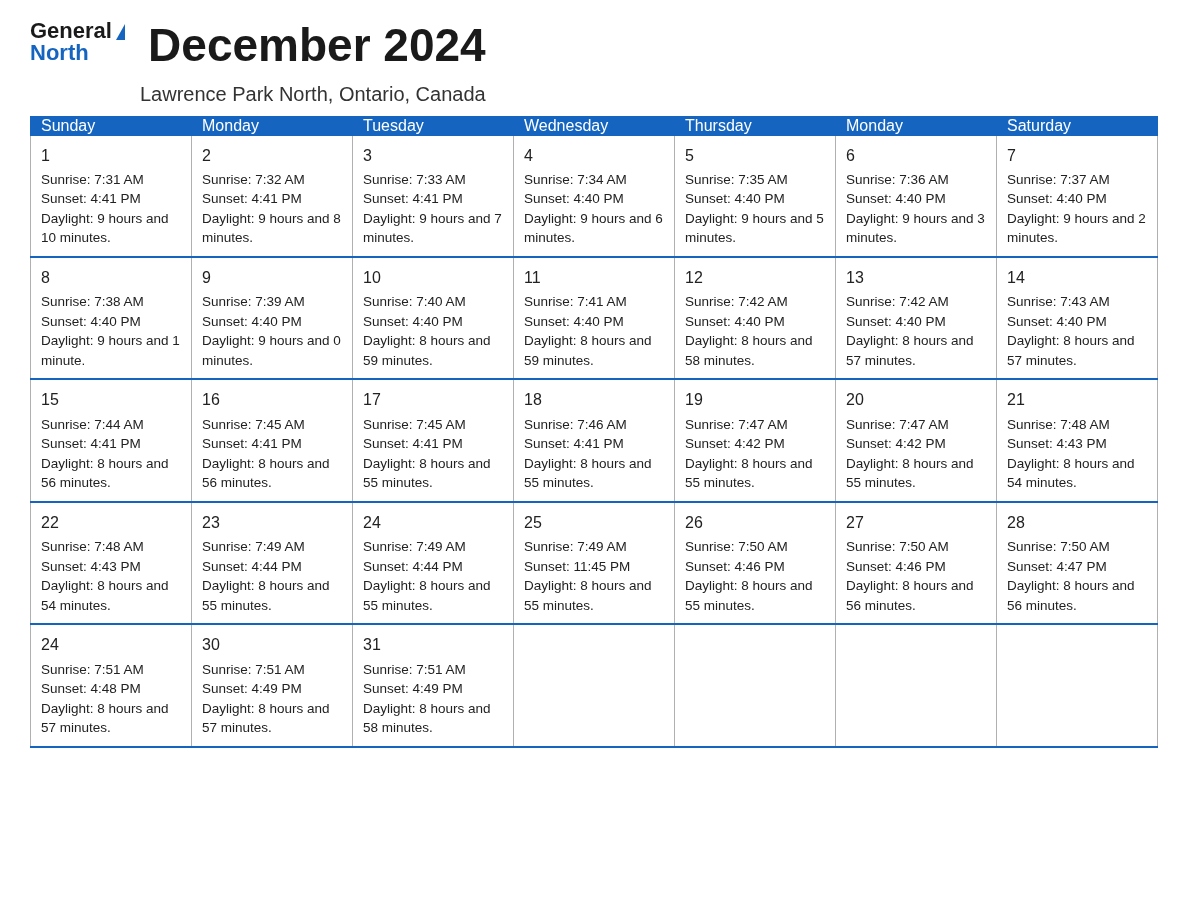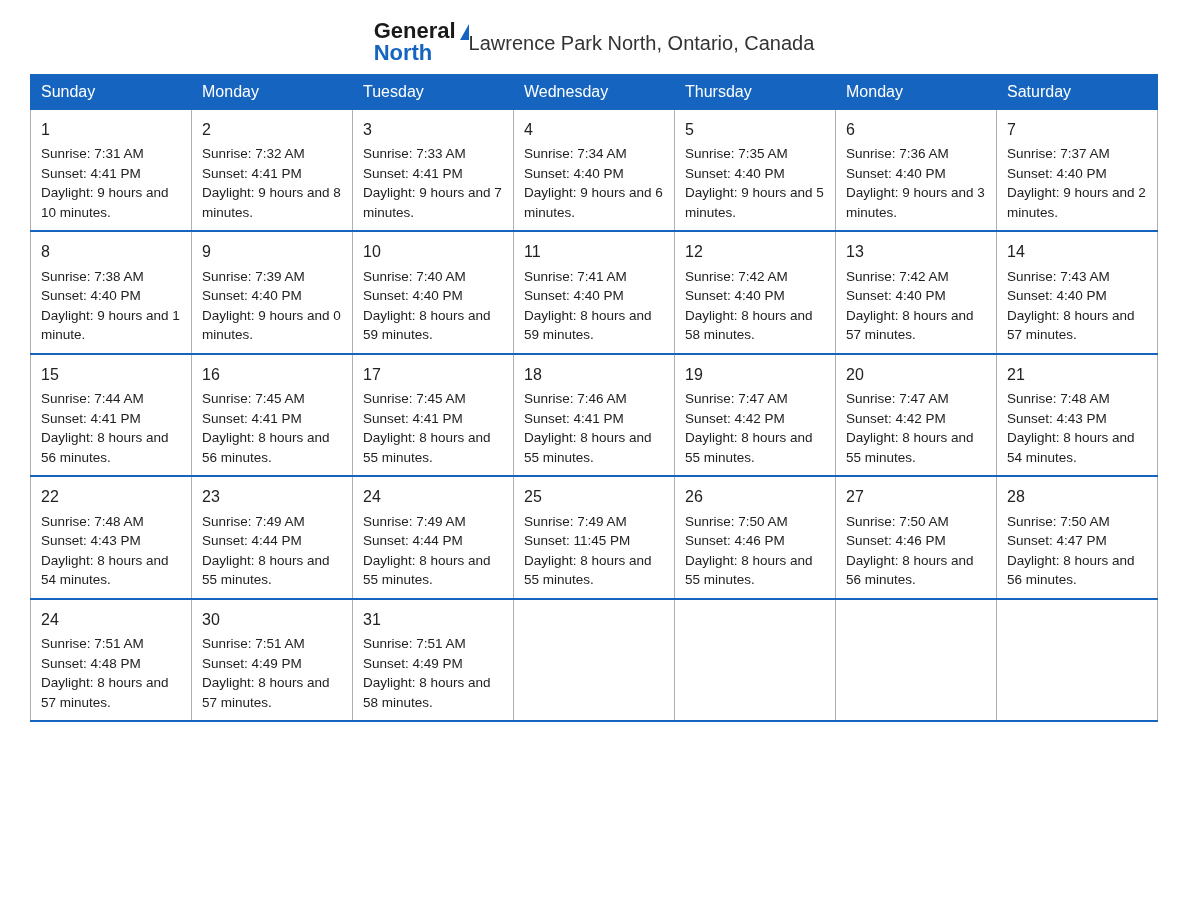--- a/index.html
+++ b/index.html
@@ -5,23 +5,24 @@
     * { box-sizing: border-box; margin: 0; padding: 0; }
     body {
       font-family: Arial, sans-serif;
       background: #fff;
       padding: 20px 30px;
       width: 1188px;
       min-height: 918px;
     }
     .header {
       display: flex;
-      justify-content: center;
+      justify-content: flex-start;
       align-items: flex-start;
       margin-bottom: 10px;
+      gap: 15px;
     }
     .logo {
       display: flex;
       flex-direction: column;
       align-items: flex-start;
     }
     .logo-general {
       font-size: 22px;
       font-weight: bold;
       color: #1a1a1a;
@@ -54,21 +55,21 @@
     .calendar {
       width: 100%;
       border-collapse: collapse;
       margin-top: 10px;
     }
     .calendar thead tr th {
       background-color: #1565c0;
       color: #fff;
       font-size: 16px;
       font-weight: normal;
-      padding: 8px 10px;
+      padding: 0 10px;
       text-align: left;
       border: 1px solid #1565c0;
     }
     .calendar tbody tr td {
       vertical-align: top;
       padding: 8px 10px;
       border: 1px solid #b0b0b0;
       width: 14.28%;
       font-size: 13.5px;
       color: #222;
@@ -95,20 +96,21 @@
   <div class="logo">
     <div class="logo-line">
       <span class="logo-general">General</span>
       <span style="display:inline-block;width:0;height:0;border-left:9px solid transparent;border-right:0px solid transparent;border-bottom:16px solid #1565c0;margin-left:4px;margin-bottom:-2px;"></span>
     </div>
     <div class="logo-line">
       <span class="logo-blue">North</span>
     </div>
   </div>
   <div class="title-section">
+    <div class="month-title">December 2024</div>
     <div class="location-title">Lawrence Park North, Ontario, Canada</div>
   </div>
 </div>
 
 <table class="calendar">
   <thead>
     <tr>
     <th>Sunday</th>
         <th>Monday</th>
         <th>Tuesday</th>

